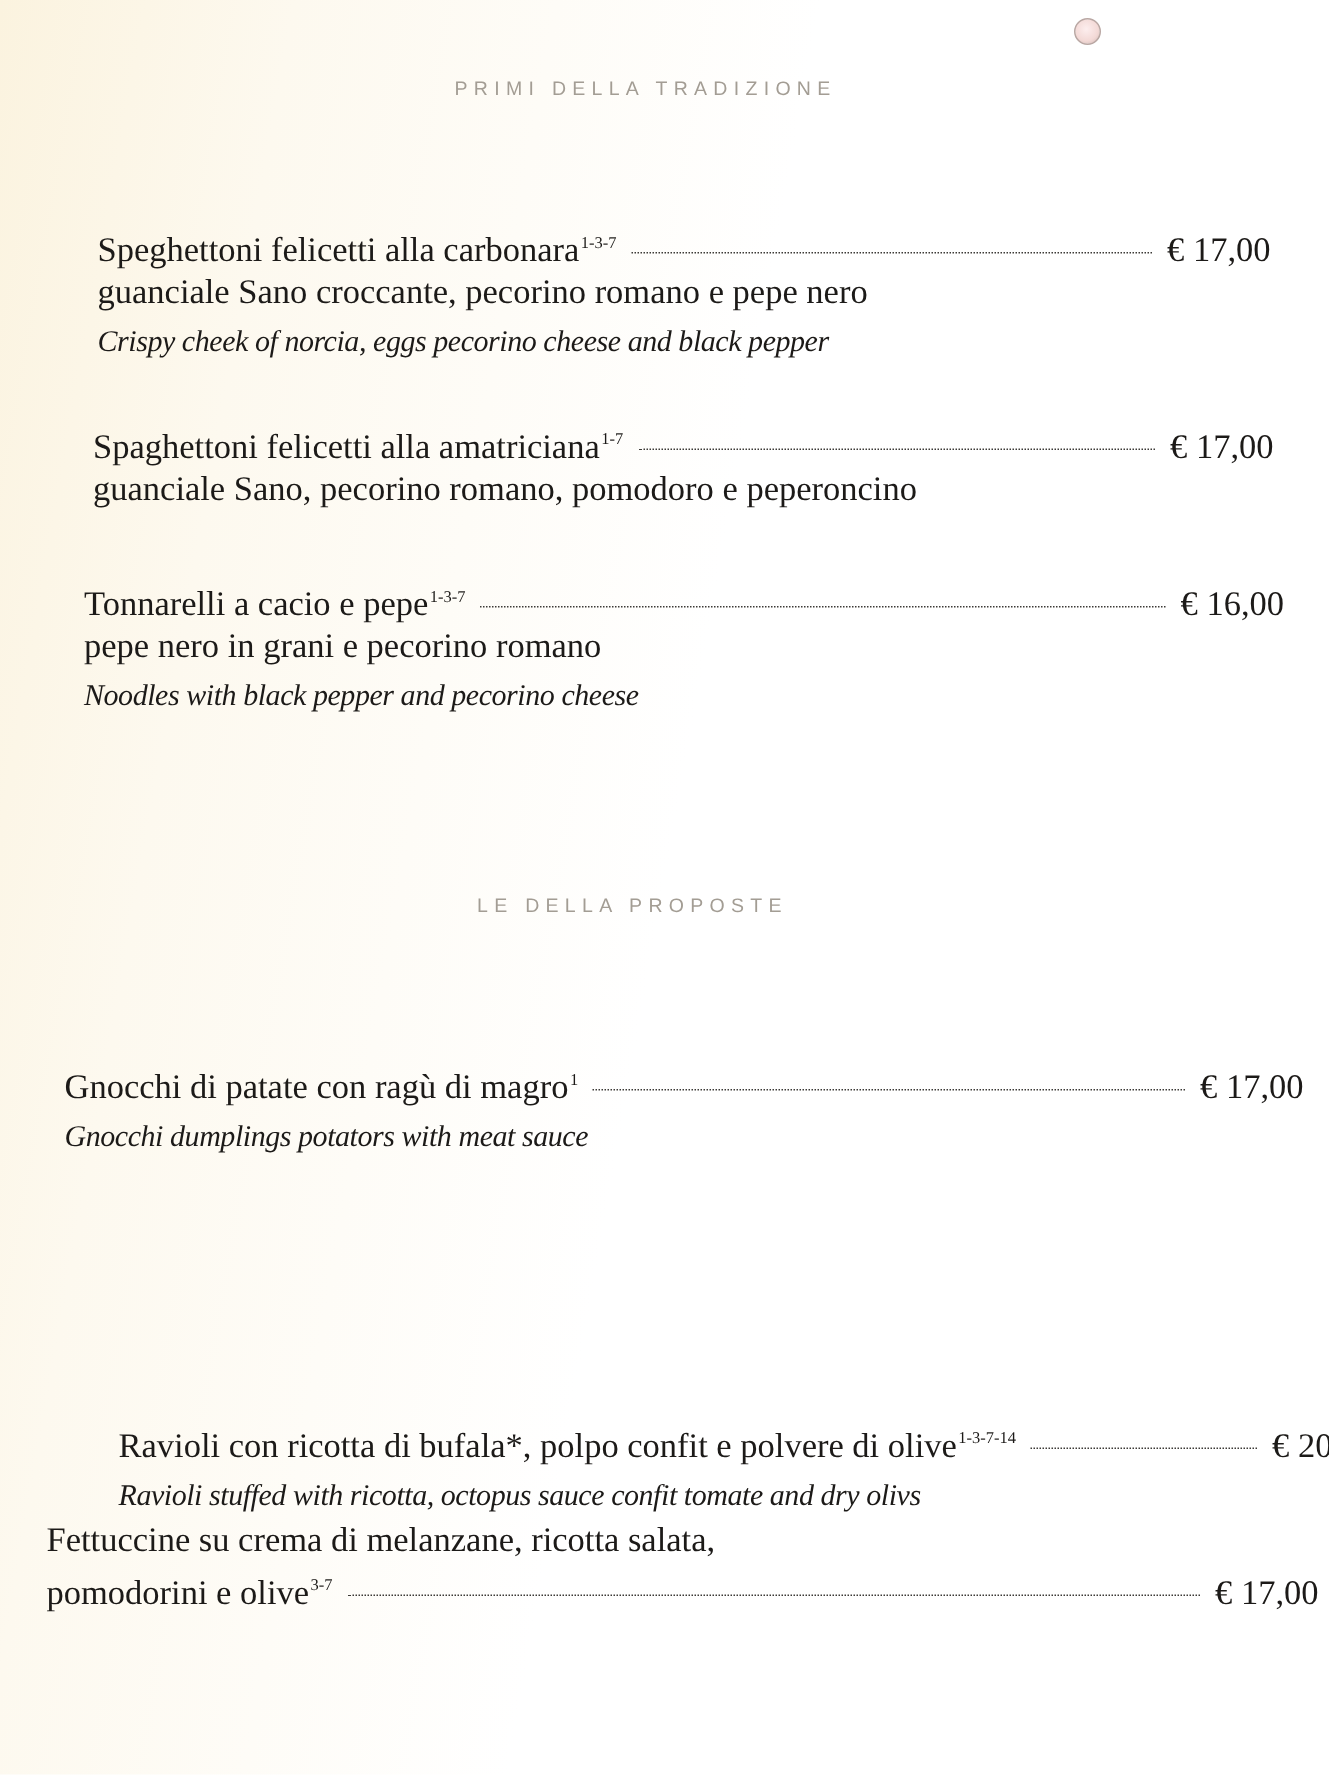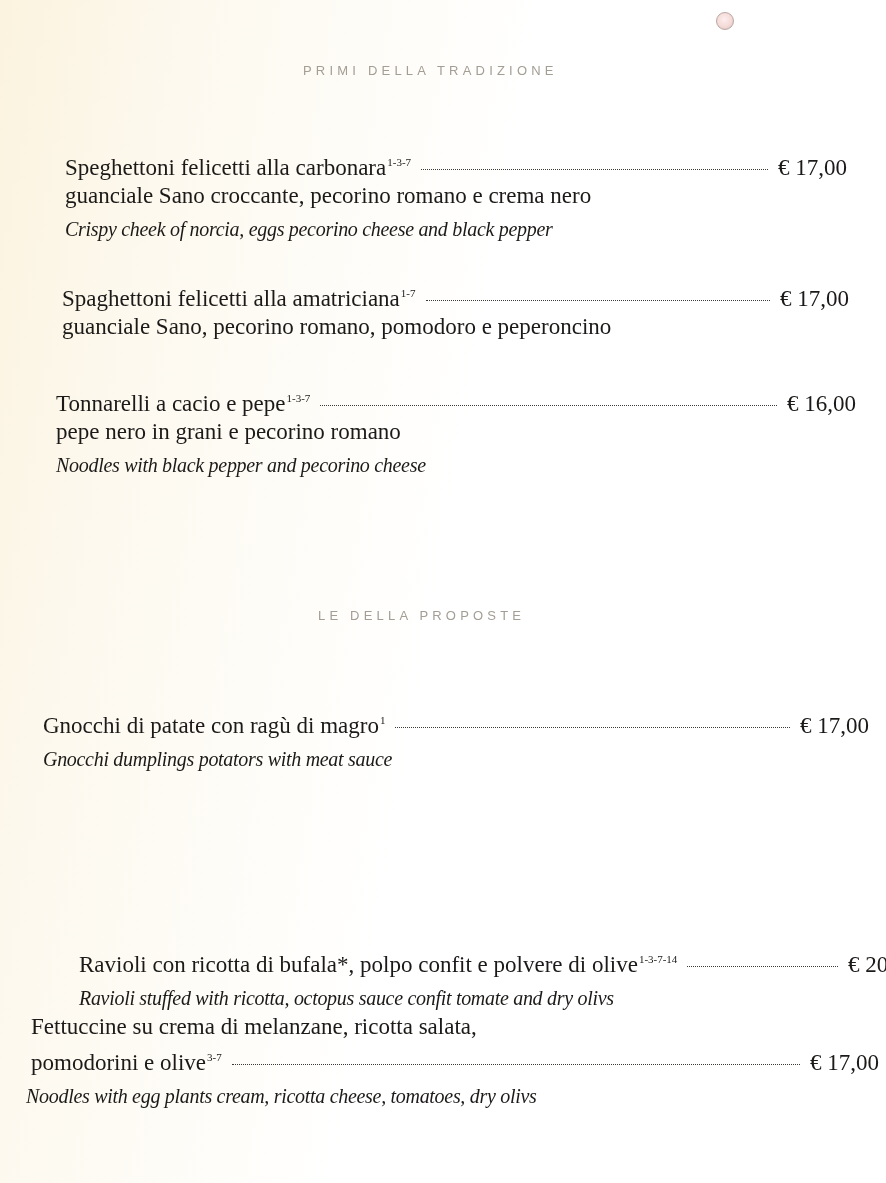--- a/index.html
+++ b/index.html
@@ -10,21 +10,21 @@
       color: #1c1a18;
     }
     .page { position: absolute; inset: 0; }
     .pin {
       position: absolute; left: 716px; top: 12px; width: 18px; height: 18px;
       border-radius: 50%; background: radial-gradient(circle at 45% 40%, #fdeeee 0%, #f3d9d6 60%, #c9b6b2 100%);
       border: 1px solid #b9a7a3; box-sizing: border-box;
     }
     .section-title {
       position: absolute; font-family: "Liberation Sans", "DejaVu Sans", sans-serif;
-      font-size: 13px; letter-spacing: 4.2px; color: #a39d94; white-space: nowrap; margin-top: 12px;
+      font-size: 13px; letter-spacing: 4.2px; color: #a39d94; white-space: nowrap;
     }
     .item { position: absolute; }
     .row {
       display: flex; align-items: baseline; white-space: nowrap;
       font-size: 23px; line-height: 28px;
     }
     .name { flex: 0 0 auto; }
     .name sup { font-size: 11px; vertical-align: 9px; margin-left: 1px; }
     .leader {
       flex: 1 1 auto; margin: 0 10px; border-bottom: 1.5px dotted #3c3a37;
@@ -42,21 +42,21 @@
   <div class="pin"></div>
 
   <div class="section-title" style="left:303px; top:51px;">PRIMI DELLA TRADIZIONE</div>
 
   <div class="item" style="left:65px; top:148px; width:782px;">
     <div class="row">
       <span class="name"><span>Speghettoni felicetti alla carbonara</span><sup>1-3-7</sup></span>
       <span class="leader"></span>
       <span class="price">€ 17,00</span>
     </div>
-    <div class="sub">guanciale Sano croccante, pecorino romano e crema nero</div>
+    <div class="sub">guanciale Sano croccante, pecorino romano e pepe nero</div>
     <div class="en">Crispy cheek of norcia, eggs pecorino cheese and black pepper</div>
   </div>
 
   <div class="item" style="left:62px; top:279px; width:787px;">
     <div class="row">
       <span class="name"><span>Spaghettoni felicetti alla amatriciana</span><sup>1-7</sup></span>
       <span class="leader"></span>
       <span class="price">€ 17,00</span>
     </div>
     <div class="sub">guanciale Sano, pecorino romano, pomodoro e peperoncino</div>
@@ -93,16 +93,15 @@
     <div class="en">Ravioli stuffed with ricotta, octopus sauce confit tomate and dry olivs</div>
   </div>
 
   <div class="item" style="left:31px; top:1013px; width:848px;">
     <div class="sub">Fettuccine su crema di melanzane, ricotta salata,</div>
     <div class="row" style="margin-top:2px;">
       <span class="name"><span>pomodorini e olive</span><sup>3-7</sup></span>
       <span class="leader"></span>
       <span class="price">€ 17,00</span>
     </div>
-    <div class="en" style="margin-left:-5px;">Noodles with egg plants cream, ricotta cheese, tomatoes, dry olivs</div>
   </div>
 
 </div>
 
 </body></html>

